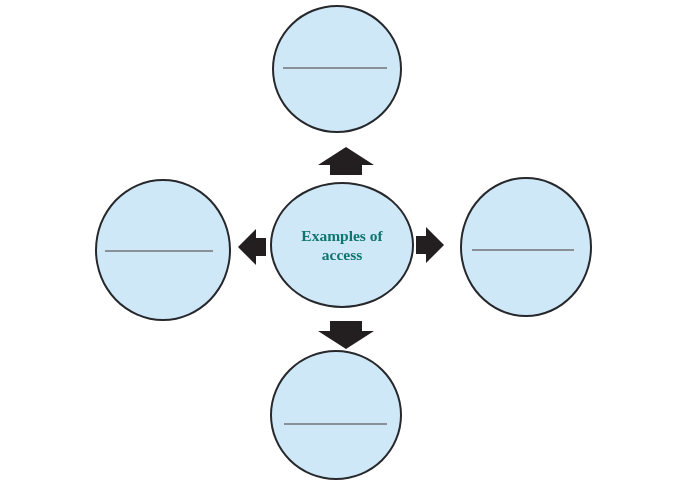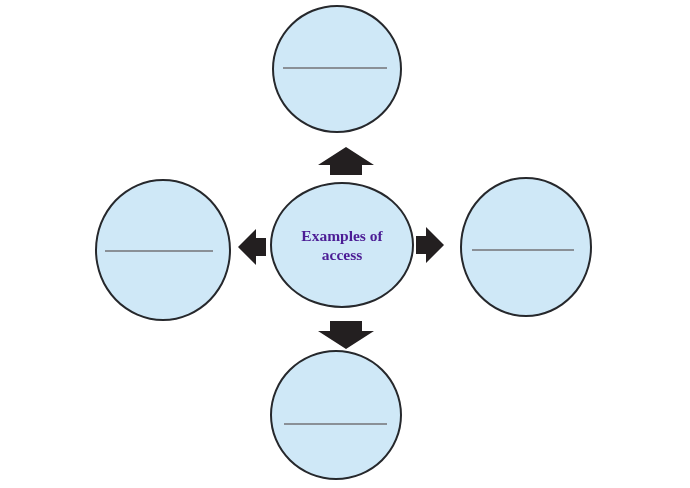--- a/index.html
+++ b/index.html
@@ -64,21 +64,21 @@
 <body>
 
 <div class="canvas">
 
   <div class="node node-top" style="background-color: rgb(207, 232, 247); border-color: rgb(38, 40, 44);"></div>
   <div class="node node-left" style="background-color: rgb(207, 232, 247); border-color: rgb(38, 40, 44);"></div>
   <div class="node node-right" style="background-color: rgb(207, 232, 247); border-color: rgb(38, 40, 44);"></div>
   <div class="node node-bottom" style="background-color: rgb(207, 232, 247); border-color: rgb(38, 40, 44);"></div>
 
   <div class="node node-center" style="background-color: rgb(207, 232, 247); border-color: rgb(38, 40, 44);"></div>
-  <div class="center-label" style="color: #4c1d95;">
+  <div class="center-label" style="color: #0f766e;">
     <span>Examples of</span>
     <span>access</span>
   </div>
 
   <div class="blank-line blank-top" style="background-color: rgb(138, 144, 151);"></div>
   <div class="blank-line blank-left" style="background-color: rgb(138, 144, 151);"></div>
   <div class="blank-line blank-right" style="background-color: rgb(138, 144, 151);"></div>
   <div class="blank-line blank-bottom" style="background-color: rgb(138, 144, 151);"></div>
 
   <svg class="arrow arrow-up" viewBox="0 0 56 28" preserveAspectRatio="none">

